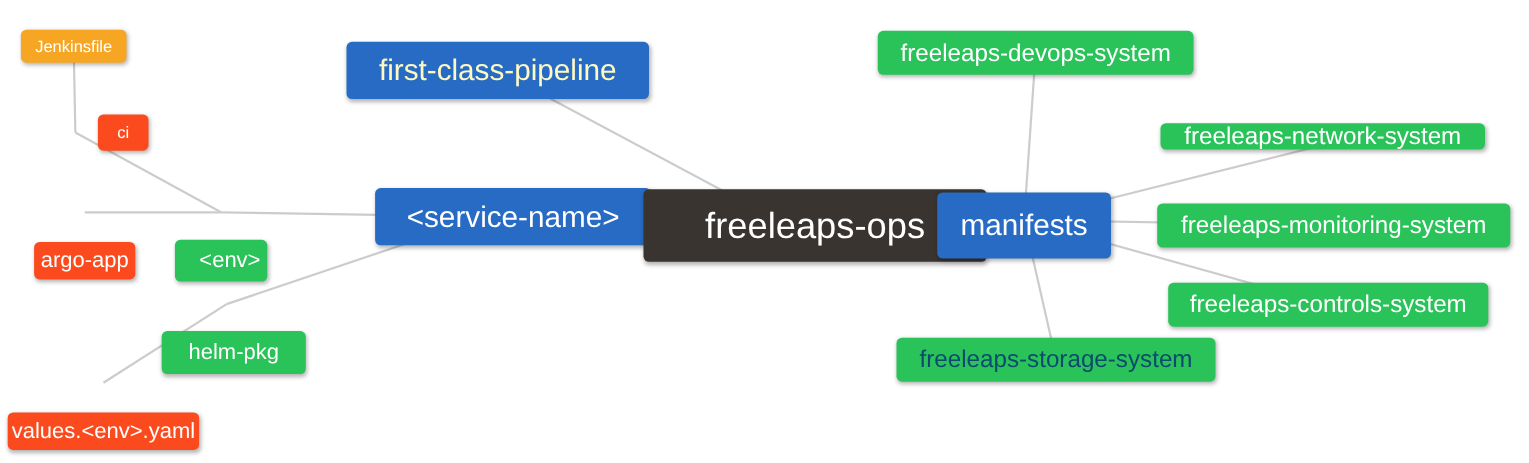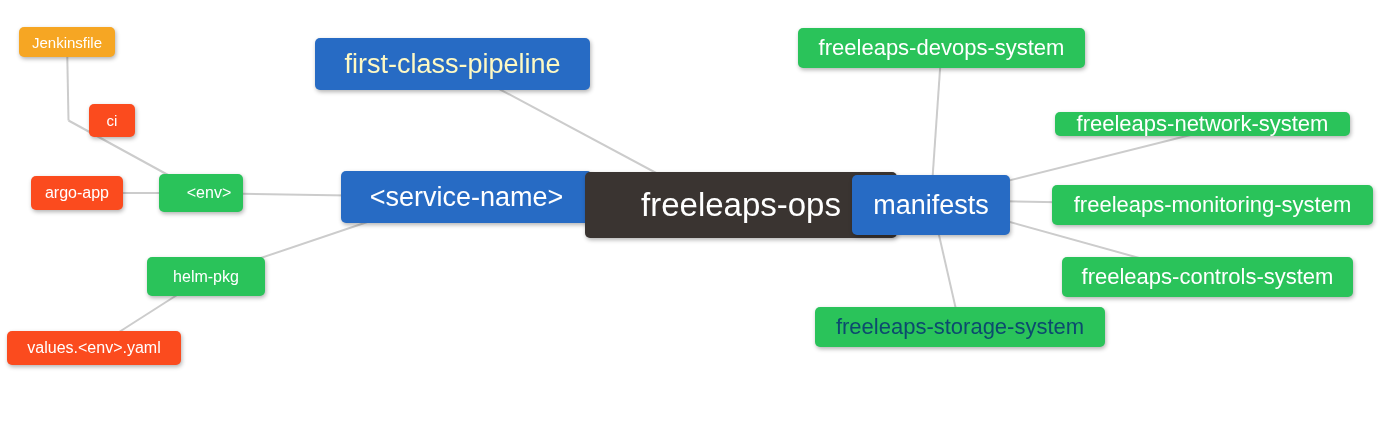--- a/index.html
+++ b/index.html
@@ -30,21 +30,21 @@
     border-radius: 5px;
     box-shadow: 1px 2px 4px rgba(0,0,0,0.30);
     white-space: nowrap;
     cursor: pointer;
     user-select: none;
     box-sizing: border-box;
   }
   .lvl-root { font-size: 33px; }
   .lvl-l1   { font-size: 27px; }
   .lvl-l2   { font-size: 22px; }
-  .lvl-l3   { font-size: 16px; }
+  .lvl-l3   { font-size: 20px; margin-top: 44px; }
   .lvl-l4   { font-size: 15px; }
 </style>
 </head>
 <body>
 
 <div id="canvas">
   <svg id="edge-layer" xmlns="http://www.w3.org/2000/svg">
       <line x1="67" y1="42" x2="68.5" y2="120.5" stroke="#CCCCCC" stroke-width="2"></line>
       <line x1="68.5" y1="120.5" x2="201" y2="193" stroke="#CCCCCC" stroke-width="2"></line>
       <line x1="77" y1="193" x2="201" y2="193" stroke="#CCCCCC" stroke-width="2"></line>
@@ -66,21 +66,21 @@
       </div>
       <div class="node lvl-l4" style="left: 53px; top: 104px; width: 46px; height: 33px; background: rgb(251, 75, 30); color: rgb(255, 255, 255); margin-left: 36px;">
         <span>ci</span>
       </div>
       <div class="node lvl-l3" style="left: 31px; top: 176px; width: 92px; height: 34px; background: rgb(251, 75, 30); color: rgb(255, 255, 255);">
         <span>argo-app</span>
       </div>
       <div class="node lvl-l3" style="left: 159px; top: 174px; width: 84px; height: 38px; background: rgb(42, 195, 90); color: rgb(255, 255, 255); padding-left: 16px;">
         <span>&lt;env&gt;</span>
       </div>
-      <div class="node lvl-l3" style="left: 147px; top: 257px; width: 118px; height: 39px; background: rgb(42, 195, 90); color: rgb(255, 255, 255); text-align: right;">
+      <div class="node lvl-l3" style="left: 147px; top: 257px; width: 131px; height: 39px; background: rgb(42, 195, 90); color: rgb(255, 255, 255); text-align: right;">
         <span>helm-pkg</span>
       </div>
       <div class="node lvl-l3" style="left: 7px; top: 331px; width: 174px; height: 34px; background: rgb(251, 75, 30); color: rgb(255, 255, 255);">
         <span>values.&lt;env&gt;.yaml</span>
       </div>
       <div class="node lvl-l1" style="left: 315px; top: 38px; width: 275px; height: 52px; background: rgb(39, 107, 196); color: #fef9c3;">
         <span>first-class-pipeline</span>
       </div>
       <div class="node lvl-l1" style="left: 316px; top: 171px; width: 251px; height: 52px; background: rgb(39, 107, 196); color: rgb(255, 255, 255); margin-left: 25px;">
         <span>&lt;service-name&gt;</span>

